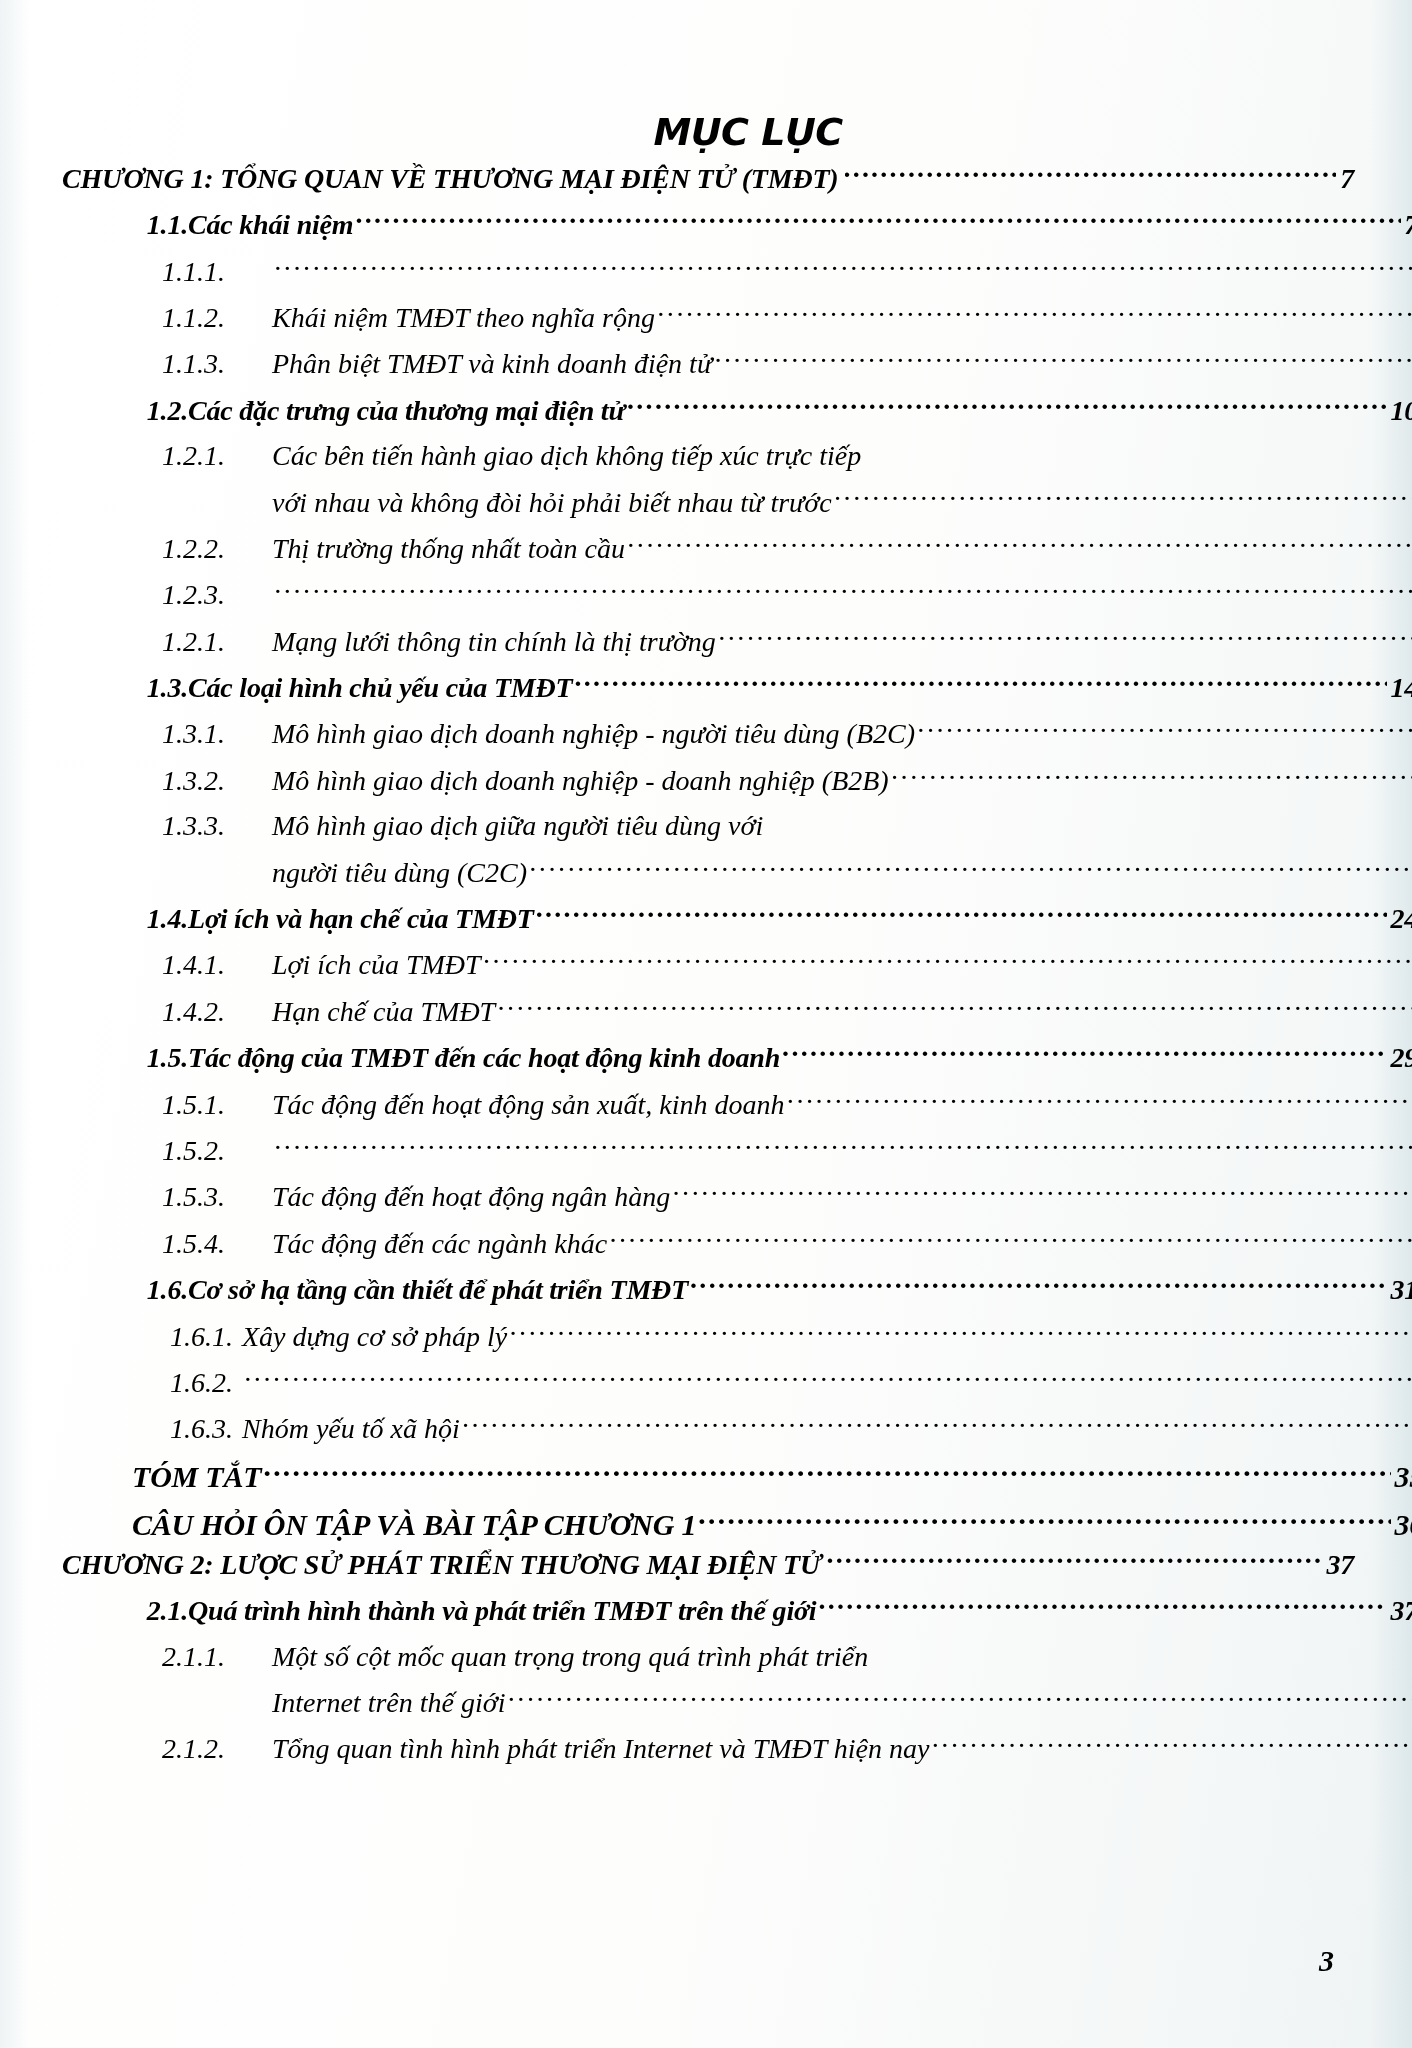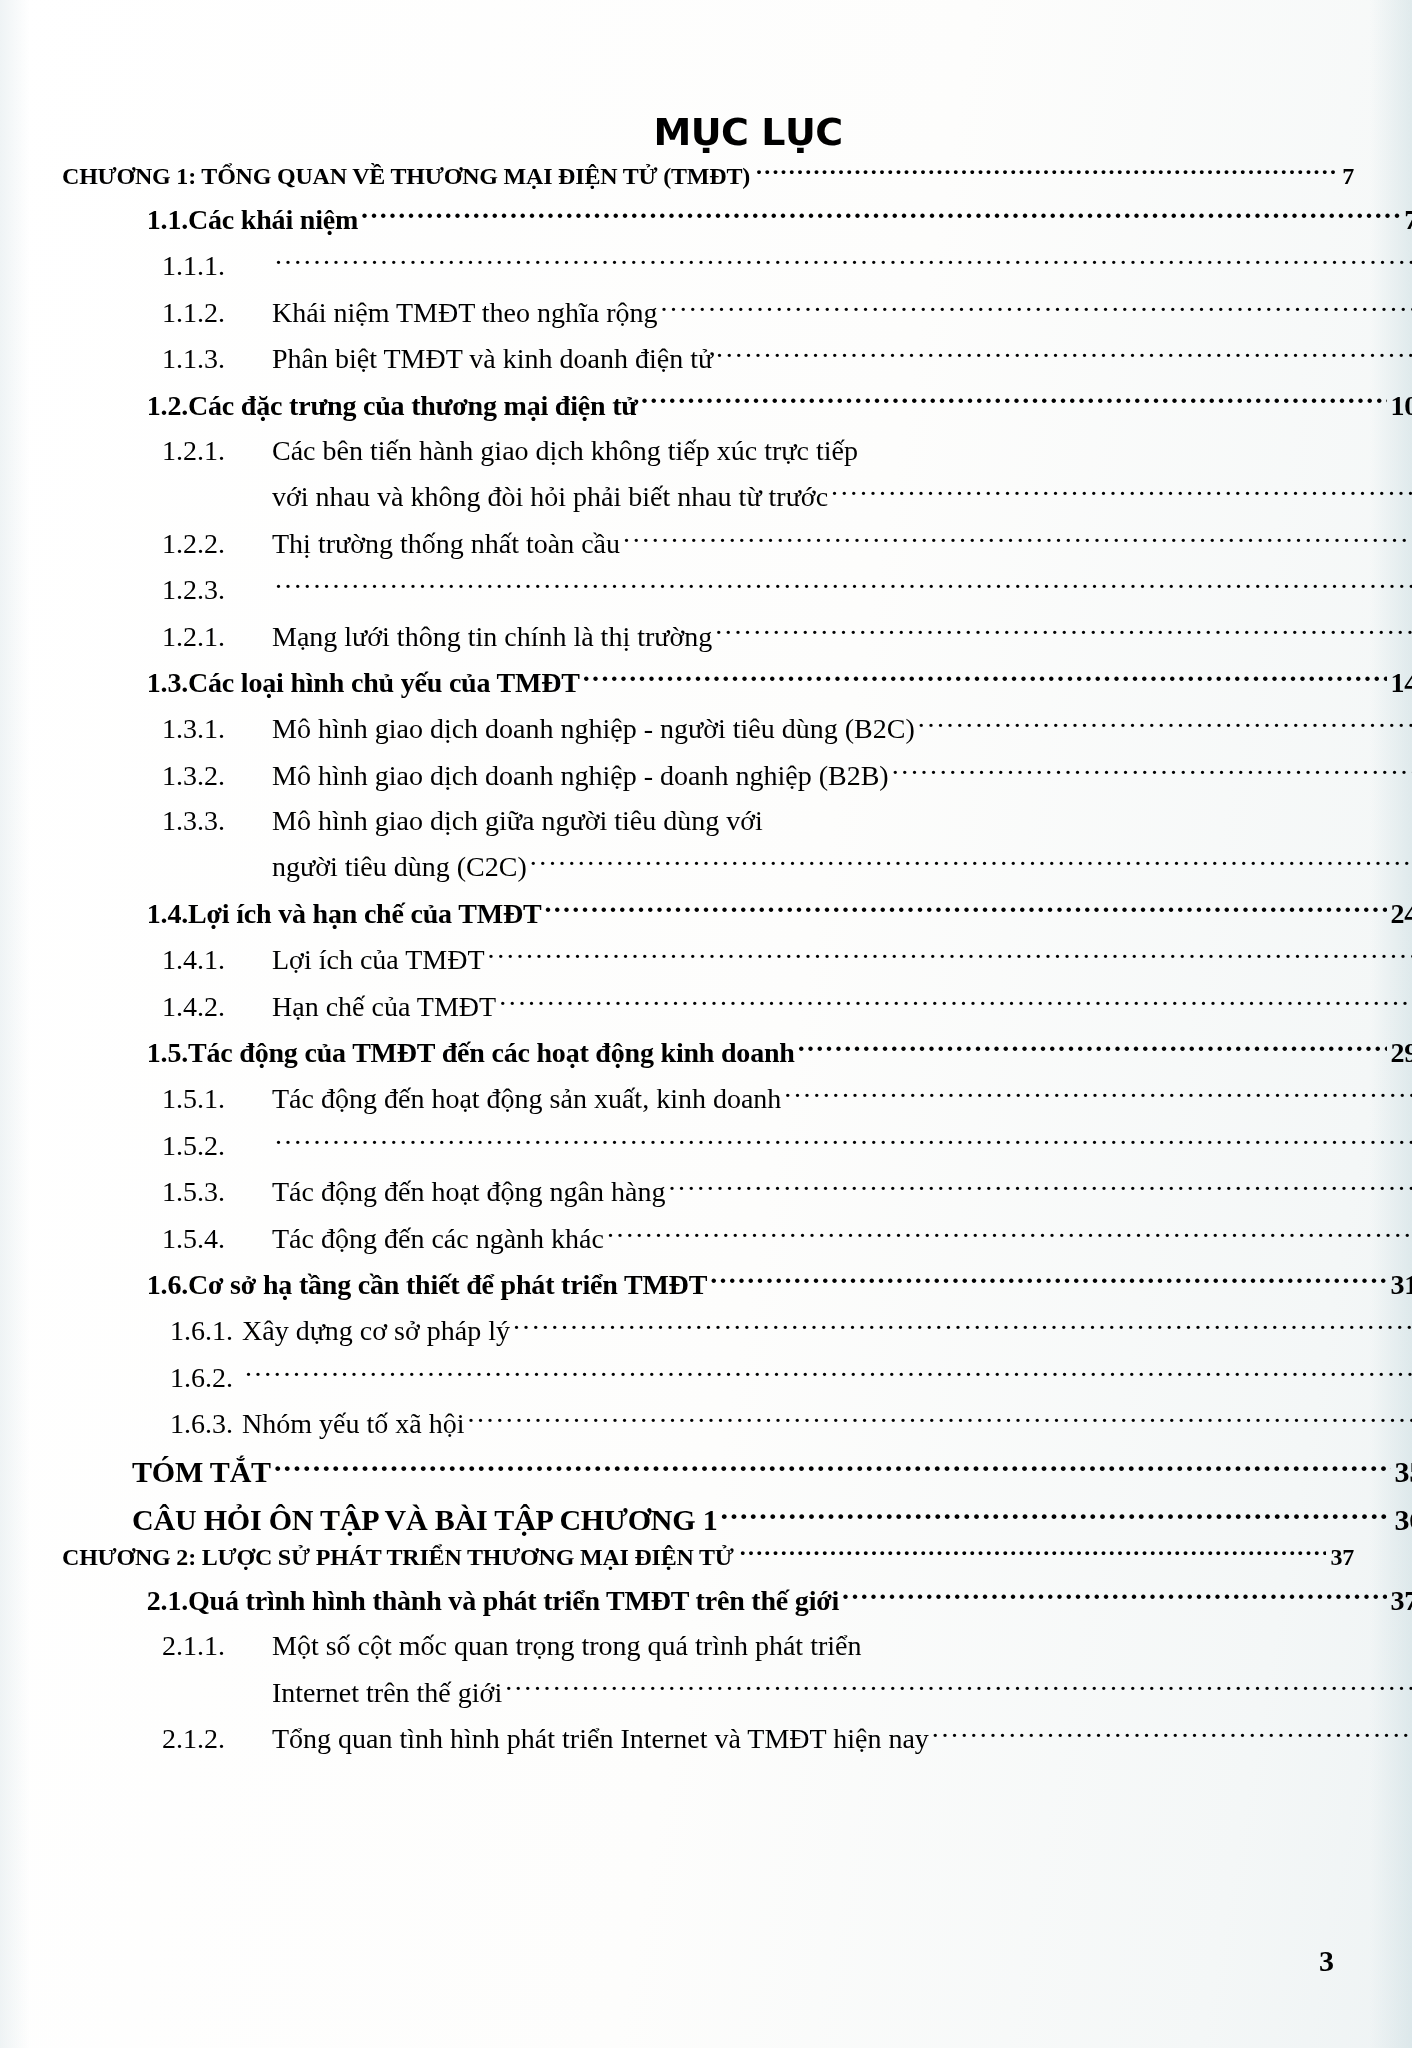--- a/index.html
+++ b/index.html
@@ -9,20 +9,21 @@
   }
   .page {
     position: relative;
     width: 1412px;
     height: 2048px;
     background: linear-gradient(100deg, #ffffff 0%, #fdfdfc 55%, #f4f7f7 88%, #eef3f4 100%);
     font-family: "Liberation Serif", "DejaVu Serif", serif;
     color: #000000;
     overflow: hidden;
     box-sizing: border-box;
+    font-style: italic;
   }
   
   .page::after {
     content: "";
     position: absolute;
     top: 0; right: 0;
     width: 42px; height: 100%;
     background: linear-gradient(to right, rgba(225,235,237,0) 0%, rgba(205,222,226,0.55) 100%);
     pointer-events: none;
   }
@@ -86,21 +87,21 @@
   }
   .pg {
     flex: 0 0 auto;
     white-space: pre;
     text-align: right;
   }
 
   
   .lvl-chapter {
     font-weight: bold;
-    font-size: 24px;
+    font-size: 28px;
     margin-top: 2px;
     padding-left: 0px;
     letter-spacing: -0.2px;
   }
   .lvl-chapter .leader { margin: 0 4px 0 6px; }
   .lvl-chapter .leader::before { letter-spacing: 2.2px; }
 
   .lvl-2 {
     font-weight: bold;
     font-size: 28px;

